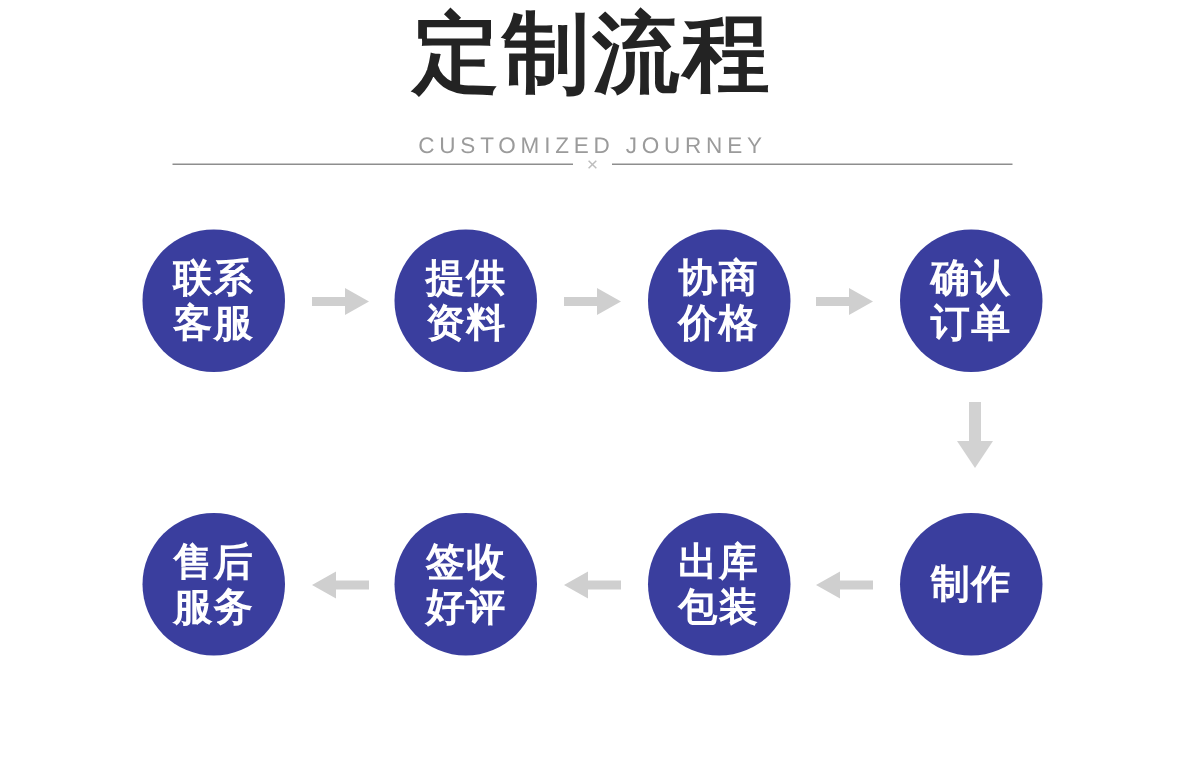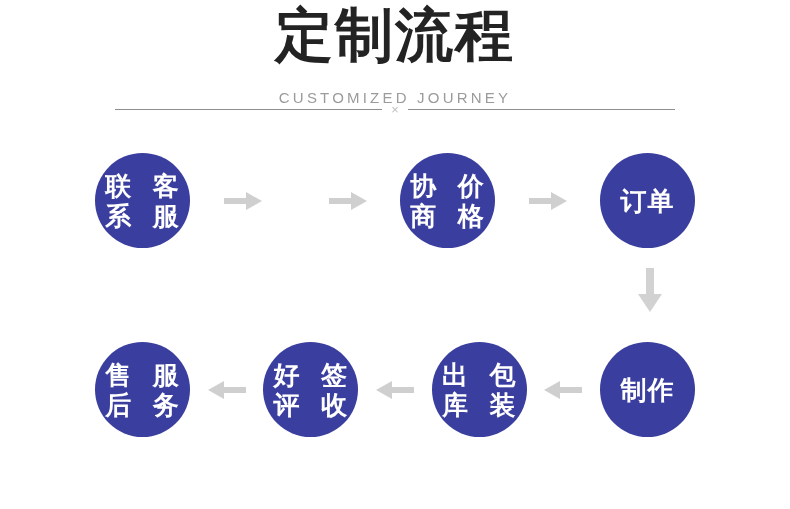--- a/index.html
+++ b/index.html
@@ -88,21 +88,21 @@
   .row-pad-right { width: 95px; flex: 0 0 auto; }
 
   .node {
     flex: 0 0 auto;
     width: 95px;
     height: 95px;
     border-radius: 50%;
     background: #3a3e9e;
     color: #ffffff;
     display: flex;
-    flex-direction: row;
+    flex-direction: column;
     align-items: center;
     justify-content: center;
     text-align: center;
   }
   .node .line {
     font-size: 26px;
     line-height: 30px;
     font-weight: bold;
     letter-spacing: 1px;
     font-family: "DejaVu Sans", "Liberation Sans", sans-serif;
@@ -198,20 +198,24 @@
       <span class="line">客服</span>
     </div>
 
     <div class="connector">
       <span class="arrow-h right">
         <span class="shaft"></span>
         <span class="head"></span>
       </span>
     </div>
 
+    <div class="node">
+      <span class="line">提供</span>
+      <span class="line">资料</span>
+    </div>
 
     <div class="connector">
       <span class="arrow-h right">
         <span class="shaft"></span>
         <span class="head"></span>
       </span>
     </div>
 
     <div class="node">
       <span class="line">协商</span>
@@ -219,20 +223,21 @@
     </div>
 
     <div class="connector">
       <span class="arrow-h right">
         <span class="shaft"></span>
         <span class="head"></span>
       </span>
     </div>
 
     <div class="node">
+      <span class="line">确认</span>
       <span class="line">订单</span>
     </div>
 
     <div class="row-pad-right"></div>
   </div>
 
   <div class="arrow-v-wrap">
     <span class="arrow-v">
       <span class="shaft"></span>
       <span class="head"></span>
@@ -248,22 +253,22 @@
     </div>
 
     <div class="connector">
       <span class="arrow-h left">
         <span class="shaft"></span>
         <span class="head"></span>
       </span>
     </div>
 
     <div class="node">
+      <span class="line">签收</span>
       <span class="line">好评</span>
-      <span class="line">签收</span>
     </div>
 
     <div class="connector">
       <span class="arrow-h left">
         <span class="shaft"></span>
         <span class="head"></span>
       </span>
     </div>
 
     <div class="node">

